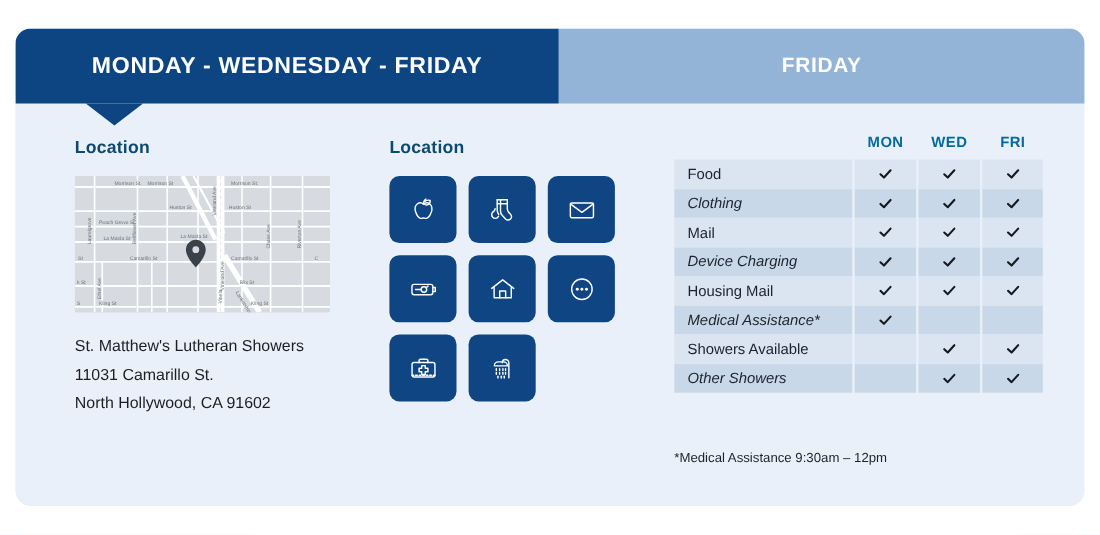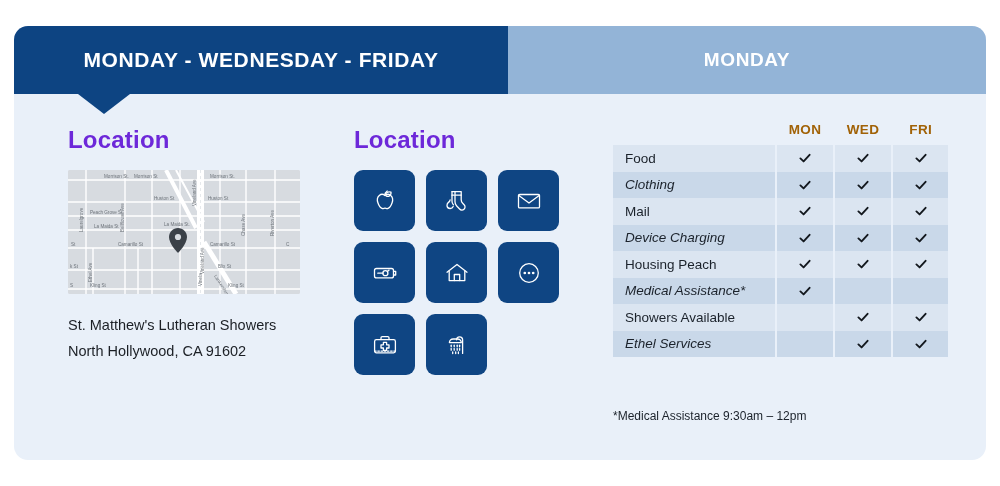--- a/index.html
+++ b/index.html
@@ -38,21 +38,21 @@
     border-left:26px solid transparent;border-right:26px solid transparent;
     border-top:20px solid #0d4482;
   }
 
   
   .col-location{position:absolute;left:54px;top:100px;width:250px;}
   .col-services{position:absolute;left:340px;top:100px;width:250px;}
   .col-table{position:absolute;left:599px;top:96px;width:350px;}
 
   .section-title{
-    font-size:24px;font-weight:bold;color:#6d28d9;
+    font-size:16px;font-weight:bold;color:#0c4a6e;
     letter-spacing:.2px;margin:0 0 16px 0;
   }
 
   
   .map{
     position:relative;width:232px;height:124px;background:#d7dbe0;
     overflow:hidden;border-radius:2px;
   }
   .map svg{display:block;}
 
@@ -65,21 +65,21 @@
   .svc-grid{display:flex;flex-wrap:wrap;gap:11px;width:207px;}
   .svc-tile{
     width:61px;height:61px;background:#0f4583;border-radius:9px;
     display:flex;align-items:center;justify-content:center;
   }
   .svc-tile svg{display:block;}
 
   
   .tbl{width:335px;border-collapse:separate;border-spacing:0;}
   .tbl th{
-    font-size:13.5px;font-weight:bold;color:#a16207;
+    font-size:13.5px;font-weight:bold;color:#0369a1;
     padding:0 0 8px 0;text-align:center;letter-spacing:.4px;
   }
   .tbl th.blank{width:164px;}
   .tbl th.day{width:57px;}
   .tbl td{
     height:26.5px;font-size:13.5px;color:#1b222b;
     padding:0;vertical-align:middle;
   }
   .tbl td.lbl{padding-left:12px;text-align:left;white-space:nowrap;}
   .tbl td.chk{text-align:center;}
@@ -96,21 +96,21 @@
 <body>
 
 <div class="page">
   <div class="panel">
 
     <div class="tabs">
       <div class="tab tab-active">
         <span>MONDAY - WEDNESDAY - FRIDAY</span>
       </div>
       <div class="tab tab-inactive">
-        <span>MONDAY</span>
+        <span>FRIDAY</span>
       </div>
       <div class="tab-pointer"></div>
     </div>
 
     <div class="col-location">
       <div class="section-title">Location</div>
 
       <div class="map">
         <svg width="232" height="124" viewBox="0 0 232 124">
           <rect x="0" y="0" width="232" height="124" fill="#d7dbe0"></rect>
@@ -177,20 +177,21 @@
 
           <g transform="translate(110,58)">
             <path d="M0,0 C-5,0 -9,4 -9,9 C-9,16 0,25 0,25 C0,25 9,16 9,9 C9,4 5,0 0,0 Z" fill="#3b4148"></path>
             <circle cx="0" cy="9" r="3.1" fill="#d7dbe0"></circle>
           </g>
         </svg>
       </div>
 
       <div class="addr">
         <div class="addr-line">St. Matthew's Lutheran Showers</div>
+        <div class="addr-line">11031 Camarillo St.</div>
         <div class="addr-line">North Hollywood, CA 91602</div>
       </div>
     </div>
 
     <div class="col-services">
       <div class="section-title">Location</div>
       <div class="svc-grid">
 
         <div class="svc-tile">
           <svg width="30" height="30" viewBox="0 0 30 30" fill="none" stroke="#ffffff" stroke-width="1.3" stroke-linecap="round" stroke-linejoin="round">
@@ -346,21 +347,21 @@
               <td class="gap"></td>
               <td class="chk"><span class="tick"><svg width="14" height="14" viewBox="0 0 14 14" fill="none" stroke="#14191f" stroke-width="1.9" stroke-linecap="round" stroke-linejoin="round">
                     <path d="M2.4 7.4 5.6 10.4 11.6 3.8"></path>
                   </svg></span></td>
               <td class="gap"></td>
               <td class="chk"><span class="tick"><svg width="14" height="14" viewBox="0 0 14 14" fill="none" stroke="#14191f" stroke-width="1.9" stroke-linecap="round" stroke-linejoin="round">
                     <path d="M2.4 7.4 5.6 10.4 11.6 3.8"></path>
                   </svg></span></td>
             </tr>
             <tr class="row-a">
-              <td class="lbl">Housing Peach</td>
+              <td class="lbl">Housing Mail</td>
               <td class="gap"></td>
               <td class="chk"><span class="tick"><svg width="14" height="14" viewBox="0 0 14 14" fill="none" stroke="#14191f" stroke-width="1.9" stroke-linecap="round" stroke-linejoin="round">
                     <path d="M2.4 7.4 5.6 10.4 11.6 3.8"></path>
                   </svg></span></td>
               <td class="gap"></td>
               <td class="chk"><span class="tick"><svg width="14" height="14" viewBox="0 0 14 14" fill="none" stroke="#14191f" stroke-width="1.9" stroke-linecap="round" stroke-linejoin="round">
                     <path d="M2.4 7.4 5.6 10.4 11.6 3.8"></path>
                   </svg></span></td>
               <td class="gap"></td>
               <td class="chk"><span class="tick"><svg width="14" height="14" viewBox="0 0 14 14" fill="none" stroke="#14191f" stroke-width="1.9" stroke-linecap="round" stroke-linejoin="round">
@@ -385,21 +386,21 @@
               <td class="gap"></td>
               <td class="chk"><span class="tick"><svg width="14" height="14" viewBox="0 0 14 14" fill="none" stroke="#14191f" stroke-width="1.9" stroke-linecap="round" stroke-linejoin="round">
                     <path d="M2.4 7.4 5.6 10.4 11.6 3.8"></path>
                   </svg></span></td>
               <td class="gap"></td>
               <td class="chk"><span class="tick"><svg width="14" height="14" viewBox="0 0 14 14" fill="none" stroke="#14191f" stroke-width="1.9" stroke-linecap="round" stroke-linejoin="round">
                     <path d="M2.4 7.4 5.6 10.4 11.6 3.8"></path>
                   </svg></span></td>
             </tr>
             <tr class="row-b">
-              <td class="lbl">Ethel Services</td>
+              <td class="lbl">Other Showers</td>
               <td class="gap"></td>
               <td class="chk"></td>
               <td class="gap"></td>
               <td class="chk"><span class="tick"><svg width="14" height="14" viewBox="0 0 14 14" fill="none" stroke="#14191f" stroke-width="1.9" stroke-linecap="round" stroke-linejoin="round">
                     <path d="M2.4 7.4 5.6 10.4 11.6 3.8"></path>
                   </svg></span></td>
               <td class="gap"></td>
               <td class="chk"><span class="tick"><svg width="14" height="14" viewBox="0 0 14 14" fill="none" stroke="#14191f" stroke-width="1.9" stroke-linecap="round" stroke-linejoin="round">
                     <path d="M2.4 7.4 5.6 10.4 11.6 3.8"></path>
                   </svg></span></td>

